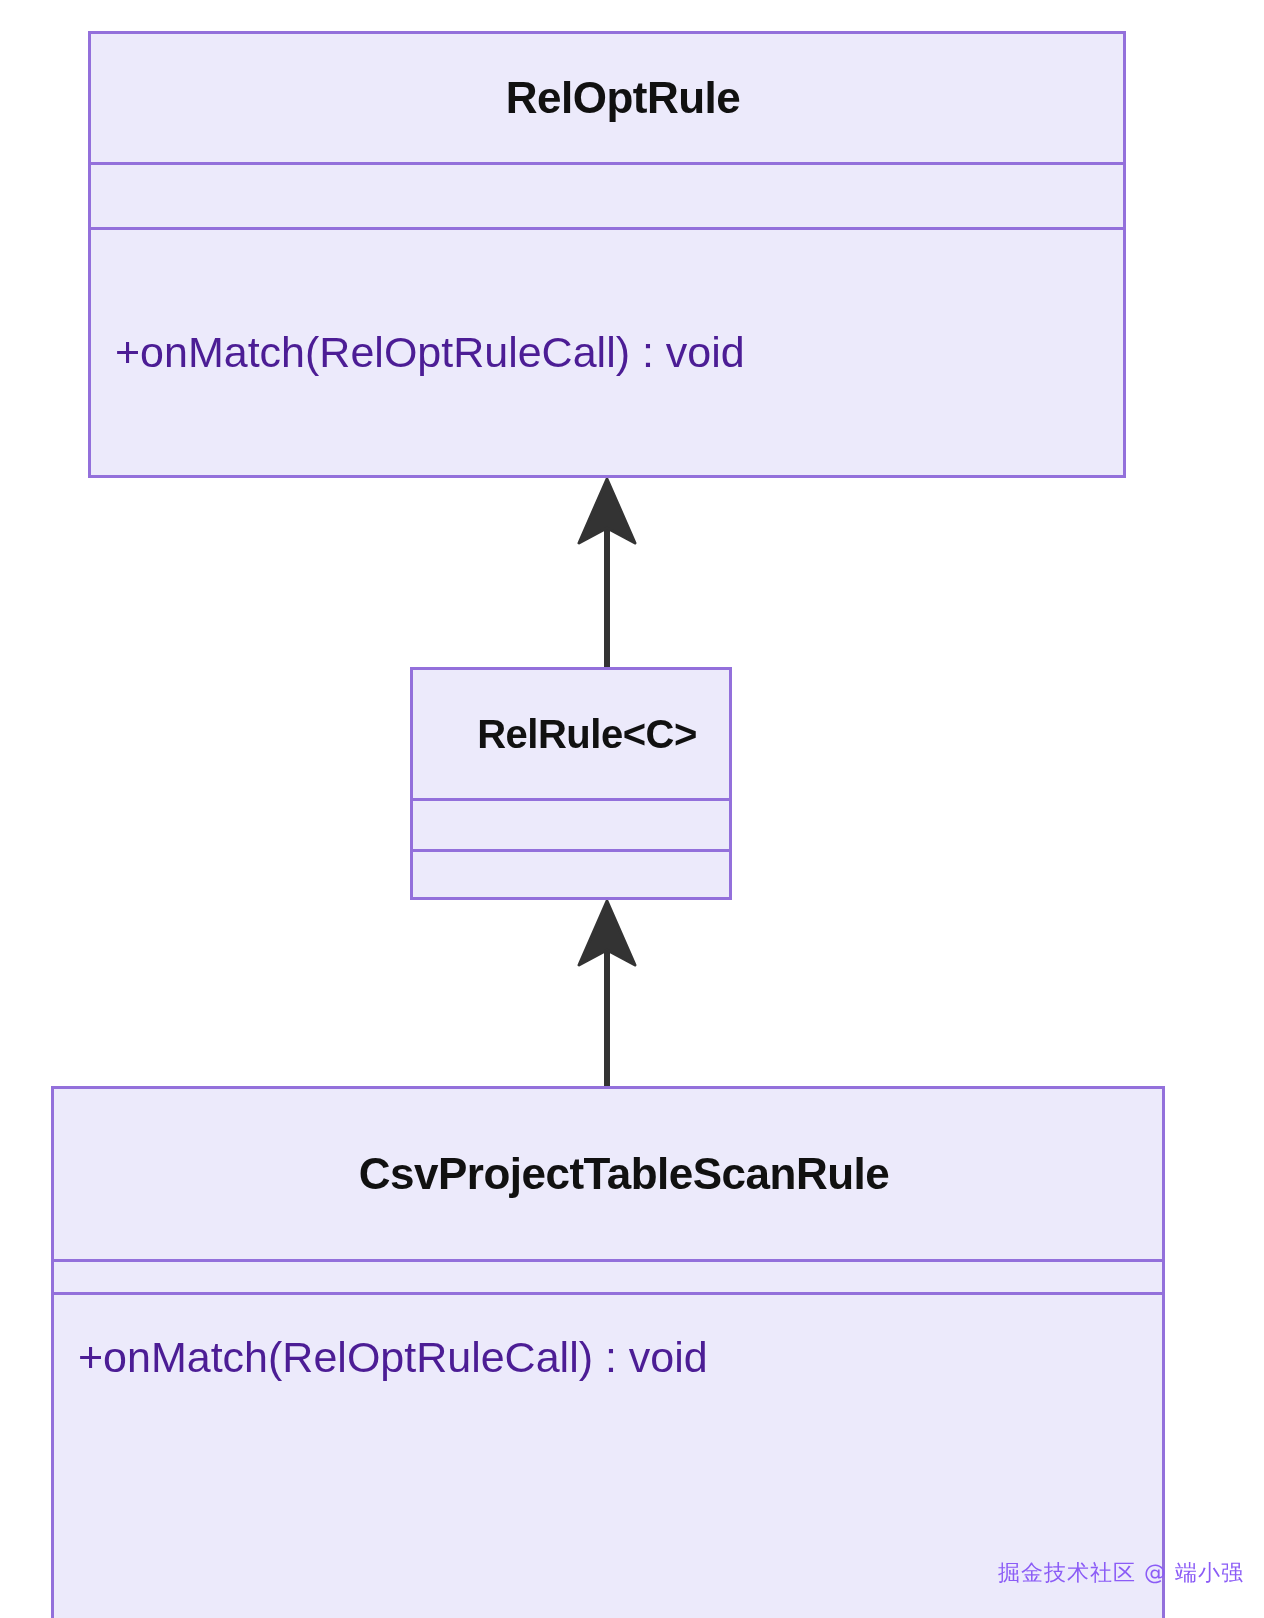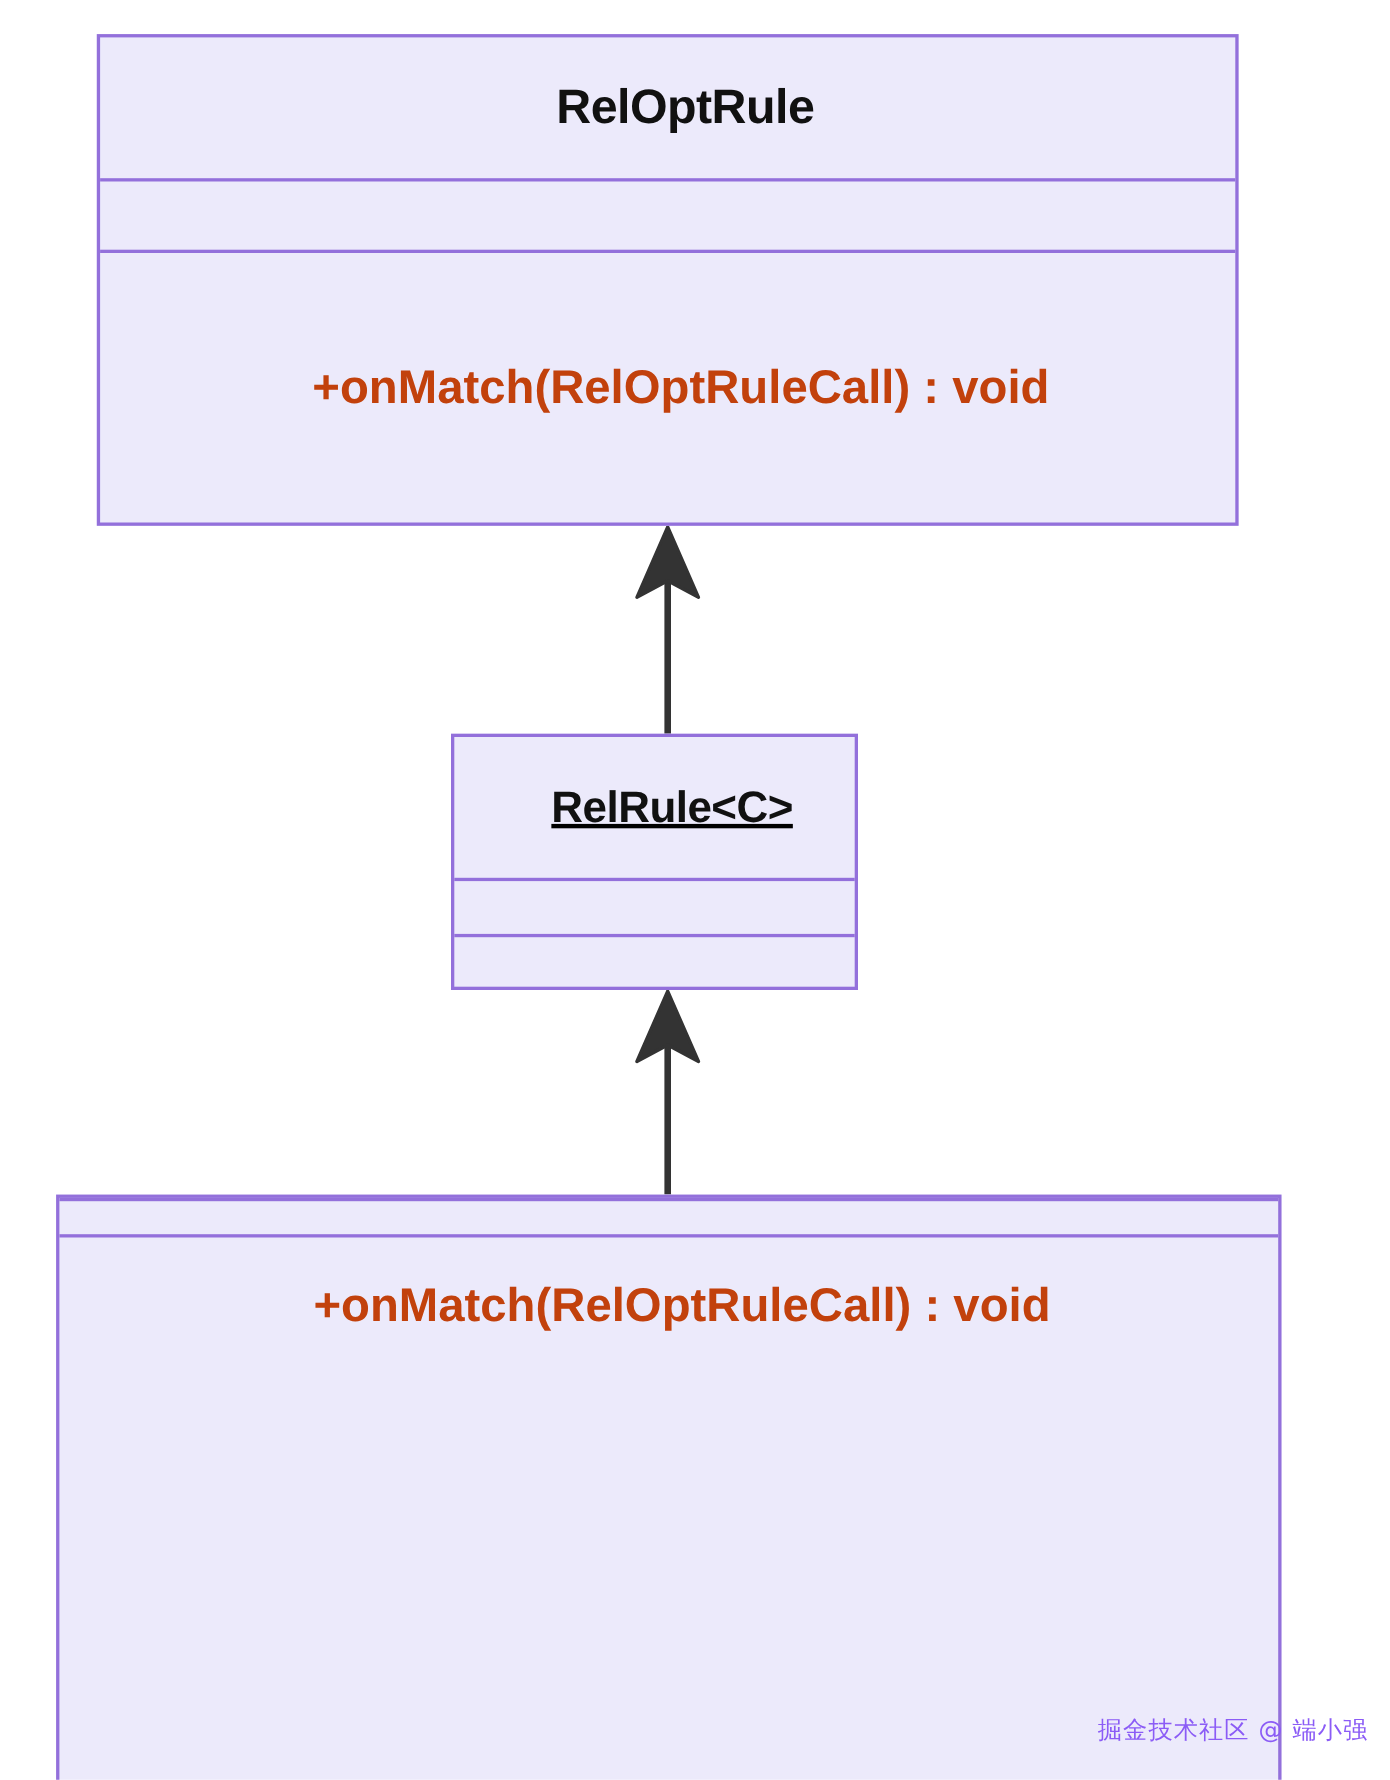--- a/index.html
+++ b/index.html
@@ -52,25 +52,24 @@
   }
 
   .uml-compartment {
     box-sizing: border-box;
     display: flex;
     flex-direction: column;
     justify-content: center;
   }
 
   .uml-member {
-    color: #c2410c;
-    text-align: center;
+    color: #4c1d95;
+    text-align: left;
     white-space: nowrap;
     line-height: 1.15;
-    font-weight: bold;
   }
 
   
   #box-reloptrule {
     left: 88px;
     top: 31px;
     width: 1038px;
     height: 447px;
   }
   #box-reloptrule .uml-title {
@@ -82,23 +81,22 @@
   #box-reloptrule .methods-compartment {
     flex: 1;
     padding: 0 0 0 24px;
     gap: 36px;
   }
   #box-reloptrule .uml-member { font-size: 43px; }
 
   #box-relrule {
     left: 410px;
     top: 667px;
-    width: 370px;
+    width: 322px;
     height: 233px;
-    text-decoration: underline;
   }
   #box-relrule .uml-title {
     height: 128px;
     font-size: 40px;
     letter-spacing: -0.5px;
   }
   #box-relrule .attrs-compartment { height: 48px; }
   #box-relrule .methods-compartment { flex: 1; }
 
   #box-csvrule {
@@ -174,20 +172,21 @@
 
   <div class="uml-class" id="box-relrule">
     <div class="uml-title">RelRule&lt;C&gt;</div>
     <div class="uml-divider"></div>
     <div class="uml-compartment attrs-compartment"></div>
     <div class="uml-divider"></div>
     <div class="uml-compartment methods-compartment"></div>
   </div>
 
   <div class="uml-class" id="box-csvrule">
+    <div class="uml-title">CsvProjectTableScanRule</div>
     <div class="uml-divider"></div>
     <div class="uml-compartment attrs-compartment"></div>
     <div class="uml-divider"></div>
     <div class="uml-compartment methods-compartment">
       <div class="uml-member">+onMatch(RelOptRuleCall) : void</div>
     </div>
   </div>
 
   <div id="watermark">掘金技术社区 @ 端小强</div>
 

